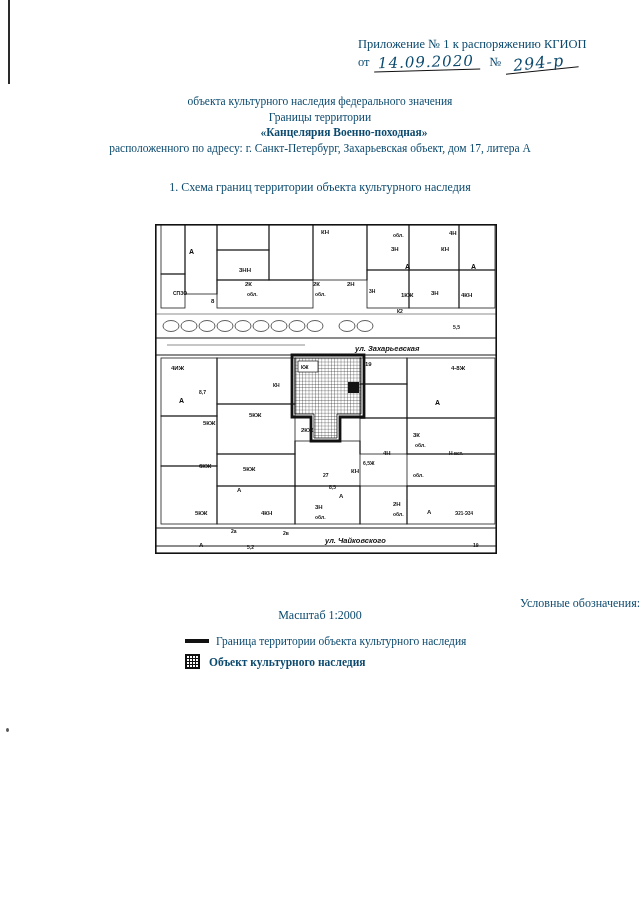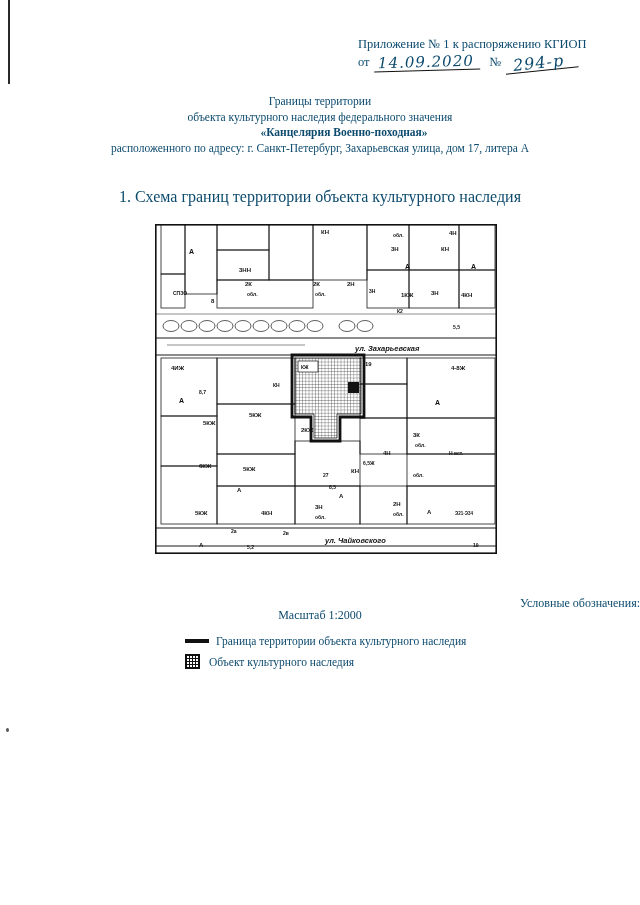--- a/index.html
+++ b/index.html
@@ -15,21 +15,21 @@
   .header-block{position:absolute;left:358px;top:37px;width:260px;font-size:12.5px;line-height:15px;}
   .header-line2{margin-top:3px;display:flex;align-items:flex-start;}
   .hw{font-family:"DejaVu Serif",serif;font-style:italic;font-size:15px;letter-spacing:1px;}
   .hw-date{display:inline-block;border-bottom:1px solid #111;padding:0 6px 0 4px;margin-left:4px;transform:rotate(-1.5deg);}
   .num-sign{margin-left:10px;}
   .hw-num{display:inline-block;border-bottom:1px solid #111;padding:0 14px 0 8px;margin-left:4px;transform:rotate(-6deg);font-size:16px;}
 
   
   .title-block{position:absolute;left:0;top:94px;width:640px;text-align:center;font-size:11.5px;line-height:15.5px;}
   .title-block .bold{font-weight:bold;margin-left:48px;}
-  .section-heading{position:absolute;left:0;top:188px;width:640px;text-align:center;font-size:16px;}
+  .section-heading{position:absolute;left:0;top:180px;width:640px;text-align:center;font-size:12px;}
 
   
   .map-wrap{position:absolute;left:155px;top:224px;width:288px;height:330px;}
   .map-wrap svg{display:block;}
   .bldg{fill:none;stroke:#1a1a1a;stroke-width:0.8;}
   .street-line{stroke:#1a1a1a;stroke-width:1.1;}
   .thin{stroke:#1a1a1a;stroke-width:0.5;}
   .tree{fill:none;stroke:#1a1a1a;stroke-width:0.7;}
   .map-border{fill:none;stroke:#111;stroke-width:1.6;}
   .street-name{font-family:"Liberation Sans",sans-serif;font-style:italic;font-weight:700;font-size:7.5px;fill:#111;}
@@ -37,45 +37,45 @@
 
   
   .scale-label{position:absolute;left:0;top:566px;width:640px;text-align:center;font-size:12px;margin-top:42px;}
   .legend-title{position:absolute;left:0;top:596px;width:640px;text-align:right;font-size:12px;}
   .legend{position:absolute;left:185px;top:615px;width:380px;font-size:11.5px;margin-top:20px;}
   .legend-row{display:flex;align-items:center;margin-bottom:7px;}
   .sym-line{display:inline-block;width:24px;height:3.5px;background:#111;margin-right:7px;flex:0 0 auto;}
   .sym-hatch{display:inline-block;width:13px;height:13px;border:1px solid #111;margin-right:9px;flex:0 0 auto;
     background-image:repeating-linear-gradient(0deg,#111 0 1px,transparent 1px 3px),
                      repeating-linear-gradient(90deg,#111 0 1px,transparent 1px 3px);}
-  .legend-row .bold{font-weight:normal;}
+  .legend-row .bold{font-weight:bold;}
 </style>
 </head>
 <body>
 
 <div class="page">
 
   <div class="artifact-line"></div>
   <div class="artifact-dot"></div>
 
   <div class="header-block">
     <div>Приложение № 1 к распоряжению КГИОП</div>
     <div class="header-line2">
       <span>от</span>
       <span class="hw hw-date">14.09.2020</span>
       <span class="num-sign">№</span>
       <span class="hw hw-num">294-р</span>
     </div>
   </div>
 
   <div class="title-block">
+    <div>объекта культурного наследия федерального значения</div>
     <div>Границы территории</div>
-    <div>объекта культурного наследия федерального значения</div>
     <div class="bold">«Канцелярия Военно-походная»</div>
-    <div>расположенного по адресу: г. Санкт-Петербург, Захарьевская улица, дом 17, литера А</div>
+    <div>расположенного по адресу: г. Санкт-Петербург, Захарьевская объект, дом 17, литера А</div>
   </div>
 
   <div class="section-heading">1. Схема границ территории объекта культурного наследия</div>
 
   <div class="map-wrap">
     <svg id="map-svg" width="342" height="330" viewBox="0 0 342 330">
       <defs>
         <pattern id="hatch" width="3.2" height="3.2" patternUnits="userSpaceOnUse">
           <path d="M0 0H3.2M0 0V3.2" stroke="#111" stroke-width="0.55"></path>
         </pattern>

